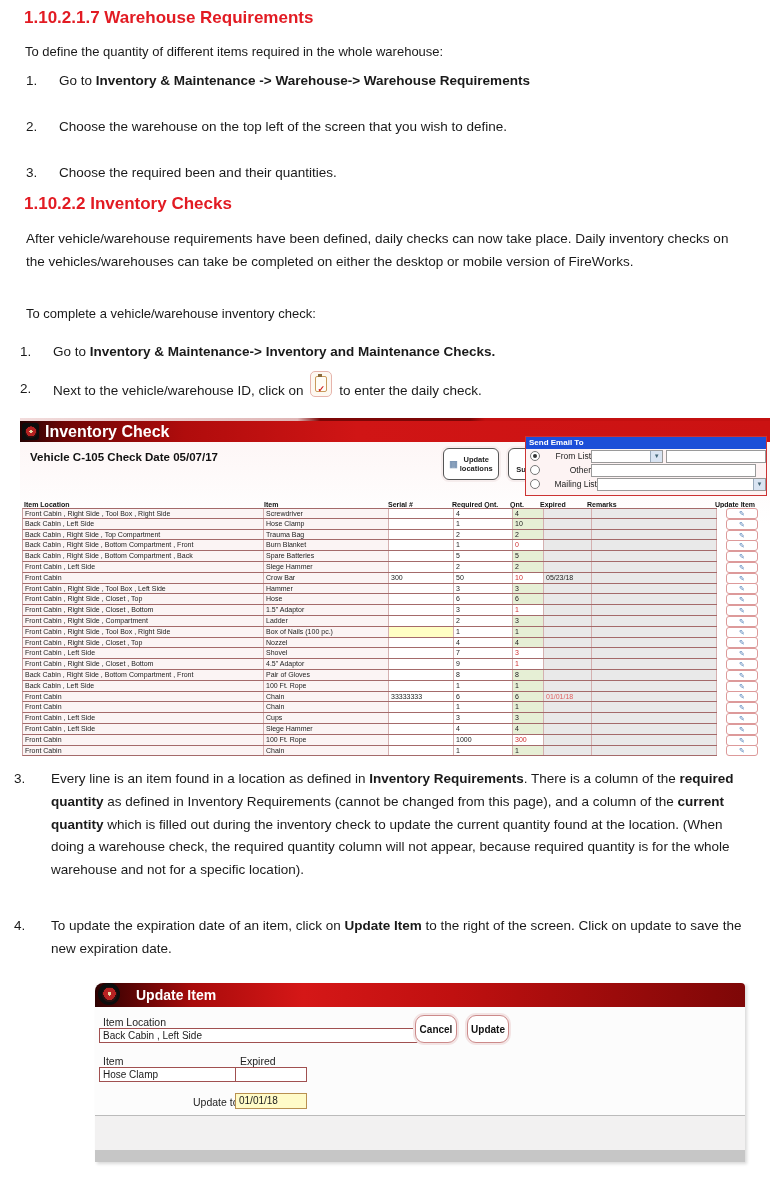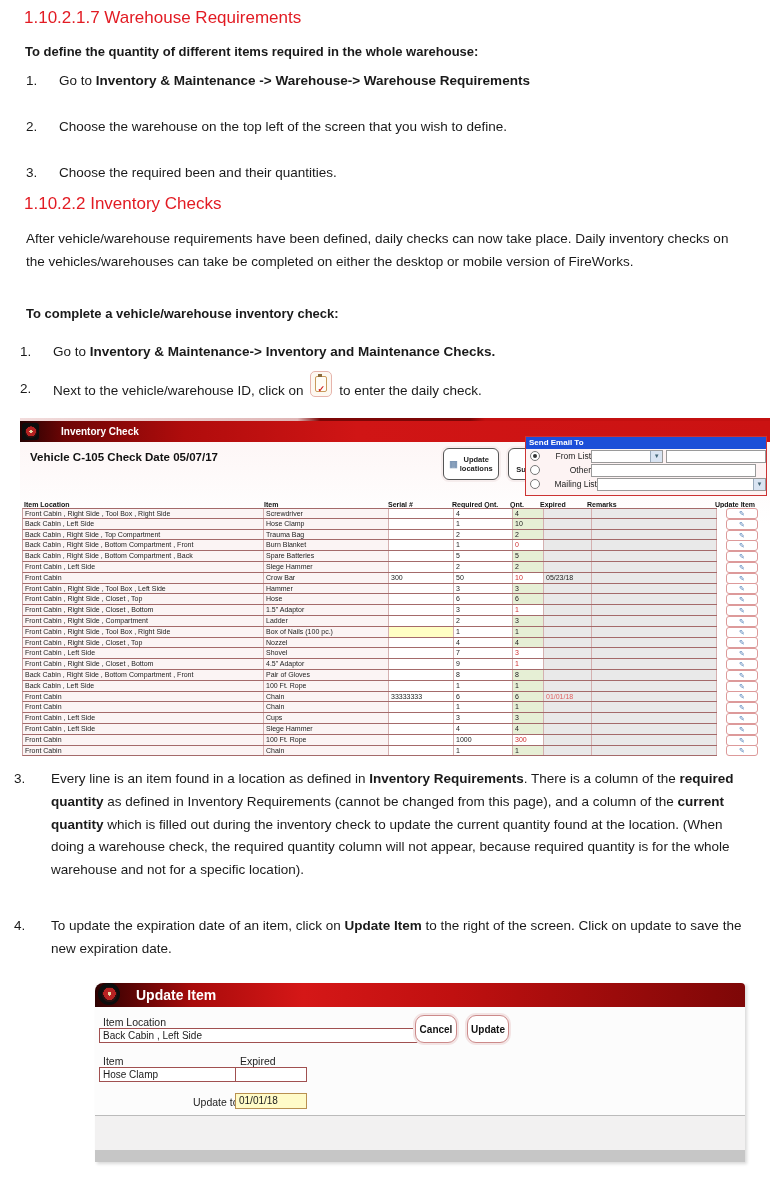--- a/index.html
+++ b/index.html
@@ -1,20 +1,20 @@
 <!DOCTYPE html>
 <html><head>
 <meta charset="utf-8">
 <style>
   html,body{margin:0;padding:0;background:#fff;}
   #canvas{position:relative;width:771px;height:1177px;background:#fff;
           font-family:"Liberation Sans",sans-serif;color:#1a1a1a;overflow:hidden;}
   .abs{position:absolute;}
-  h1.red,h2.red{margin:0;font-size:17px;font-weight:normal;color:#e21b23;}
-  .docbold{font-size:13px;font-weight:bold;}
+  h1.red,h2.red{margin:0;font-size:17px;font-weight:bold;color:#e21b23;}
+  .docbold{font-size:13px;font-weight:normal;}
   .li{display:flex;font-size:13.5px;line-height:22px;}
   .li .num{width:22px;flex:none;}
   .li .txt{flex:1;margin-left:11px;}
   .para{font-size:13.5px;line-height:22.5px;}
   b{font-weight:bold;}
   
   .clip-wrap{display:inline-block;width:20px;height:24px;border:1px solid #e6b4ac;border-radius:5px;
              background:#fdf8f1;position:relative;top:-7px;vertical-align:middle;margin:0 3px;}
   .clip{position:absolute;left:4px;top:4px;width:10px;height:14px;border:1px solid #c99a5b;border-radius:2px;
         background:#fffdf6;text-align:center;}
@@ -25,21 +25,21 @@
      background:linear-gradient(90deg,#f2dcdc 0%,#dfb6b6 37%,#7c0606 40%,#7c0606 60%,#c31010 62%,#c31010 100%);}
   #inv-window{left:20px;top:421px;width:750px;height:342px;
      background:linear-gradient(180deg,#fdf4f4 0%,#ffffff 30%);}
   #inv-titlebar{left:0;top:0;width:750px;height:21px;
      background:linear-gradient(90deg,#240202 0%,#6e0505 6%,#b00c0c 22%,#d01515 45%,#cb1212 100%);
      display:flex;align-items:center;}
   .badge{width:17px;height:17px;background:#0d0d0d;border-radius:3px;margin-left:2px;
          display:flex;align-items:center;justify-content:center;flex:none;}
   .badge-inner{width:12px;height:12px;border-radius:50%;
      background:radial-gradient(circle at 50% 45%,#e8d8a8 0 17%,#b52222 18% 55%,#2c0e0e 56% 100%);}
-  #inv-title{color:#fff;font-size:10px;font-weight:bold;margin-left:22px;}
+  #inv-title{color:#fff;font-size:16px;font-weight:bold;margin-left:6px;}
   #vehicle-line{left:10px;top:30px;font-size:11.5px;font-weight:bold;color:#111;}
   
   .winbtn{position:absolute;background:#fff;border:1px solid #555;border-radius:6px;
           box-shadow:0 0 0 2px #f6eded;display:flex;flex-direction:column;align-items:center;justify-content:center;
           font-size:7.5px;font-weight:bold;color:#222;text-align:center;line-height:9px;cursor:default;}
   #btn-update-locations{left:423px;top:27px;width:54px;height:30px;flex-direction:row;gap:2px;}
   #btn-update-locations .grid-ic{color:#7d97b5;font-size:9px;}
   #btn-update-locations .lines{display:flex;flex-direction:column;}
   #btn-submit{left:488px;top:27px;width:40px;height:30px;}
   #btn-submit .ck{color:#3f9b3f;font-size:10px;line-height:10px;font-weight:bold;}

